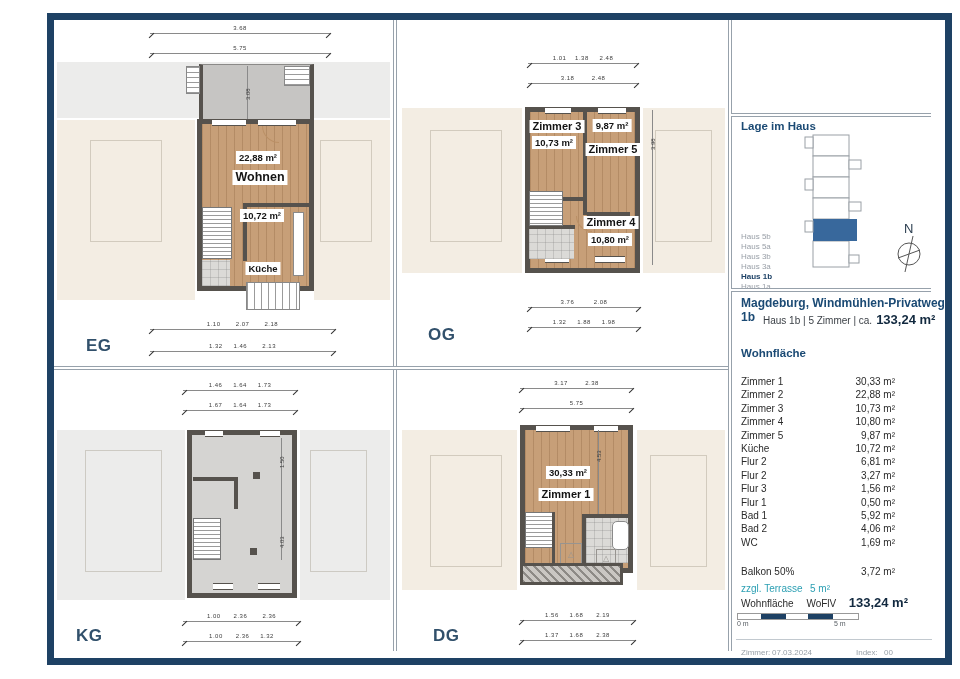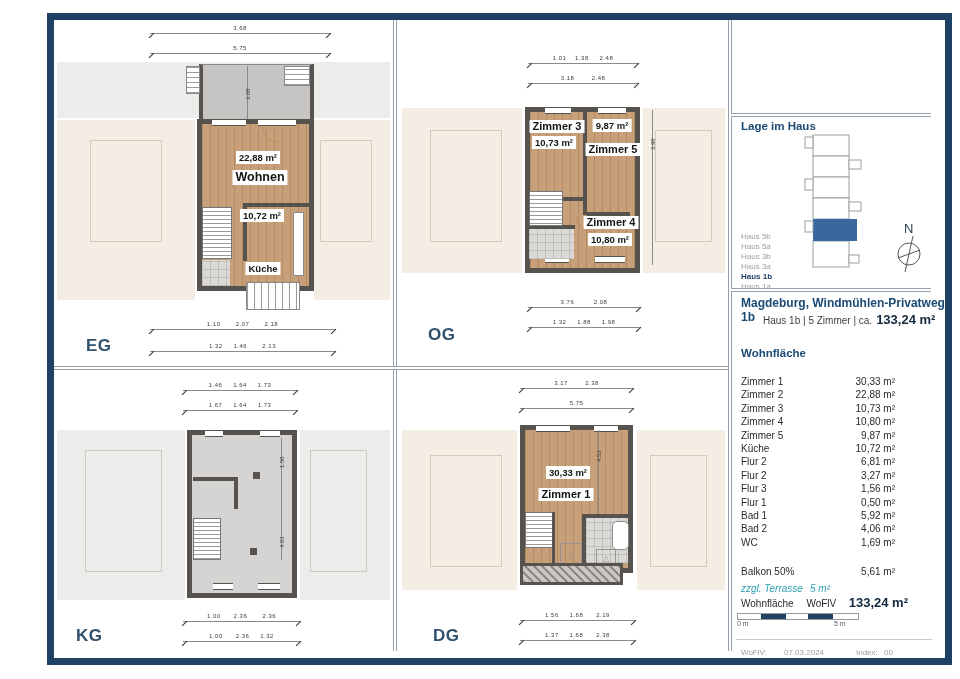--- a/index.html
+++ b/index.html
@@ -315,34 +315,34 @@
       </div>
 
       <div class="room-row">
         <span>WC</span>
         <span>1,69 m²</span>
       </div>
     </div>
 
   <div class="xrow" style="left:741px;top:566px;">
     <span>Balkon 50%</span>
-    <span>5,61 m²</span>
+    <span>3,72 m²</span>
   </div>
-  <div class="xrow teal" style="left:741px;top:583px;width:89px;font-style:italic;">
+  <div class="xrow teal" style="left:741px;top:583px;width:89px;">
     <span>zzgl. Terrasse</span>
     <span>5 m²</span>
   </div>
   <div class="abs" style="left:741px;top:598px;font-size:10px;color:#2b2b2b;">
     <span>Wohnfläche</span>
     <span style="margin-left:10px;">WoFlV</span>
   </div>
   <div class="total-area" style="left:838px;top:595px;width:70px;text-align:right;">133,24 m²</div>
 
   <div class="scalebar" style="left:737px;top:613px;"></div>
   <div class="scale-lab" style="left:737px;top:620px;">0 m</div>
   <div class="scale-lab" style="left:834px;top:620px;">5 m</div>
 
-  <div class="meta" style="left:741px;top:648px;">WoFlV:</div>
-  <div class="meta" style="left:772px;top:648px;margin-left:12px;">07.03.2024</div>
+  <div class="meta" style="left:741px;top:648px;">Zimmer:</div>
+  <div class="meta" style="left:772px;top:648px;">07.03.2024</div>
   <div class="meta" style="left:856px;top:648px;">Index:</div>
   <div class="meta" style="left:884px;top:648px;">00</div>
 
 </div>
 
 </body></html>

